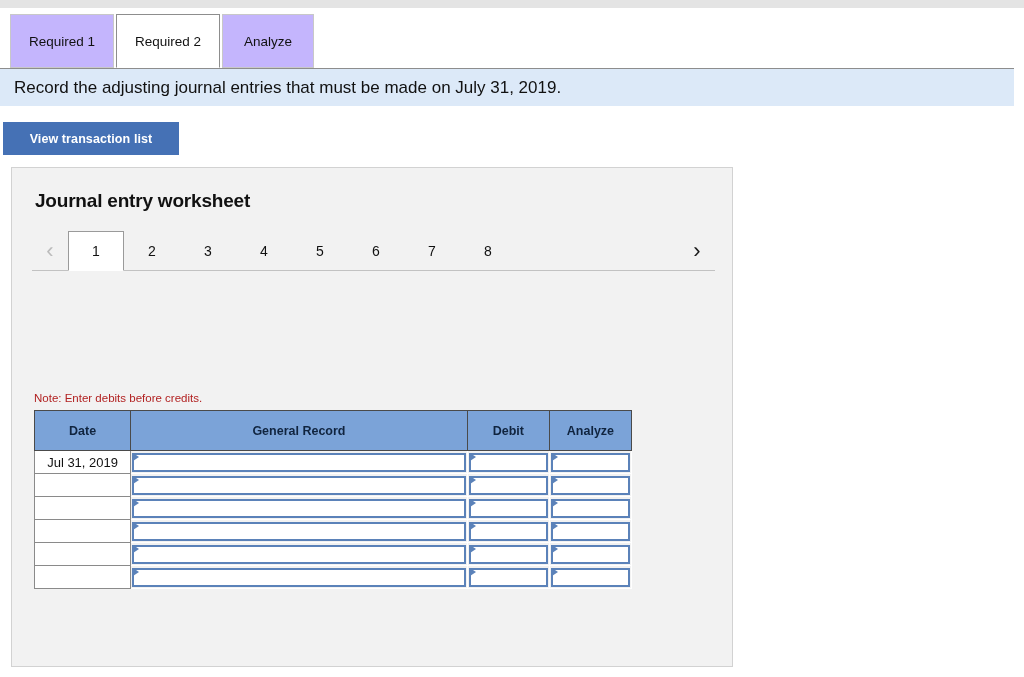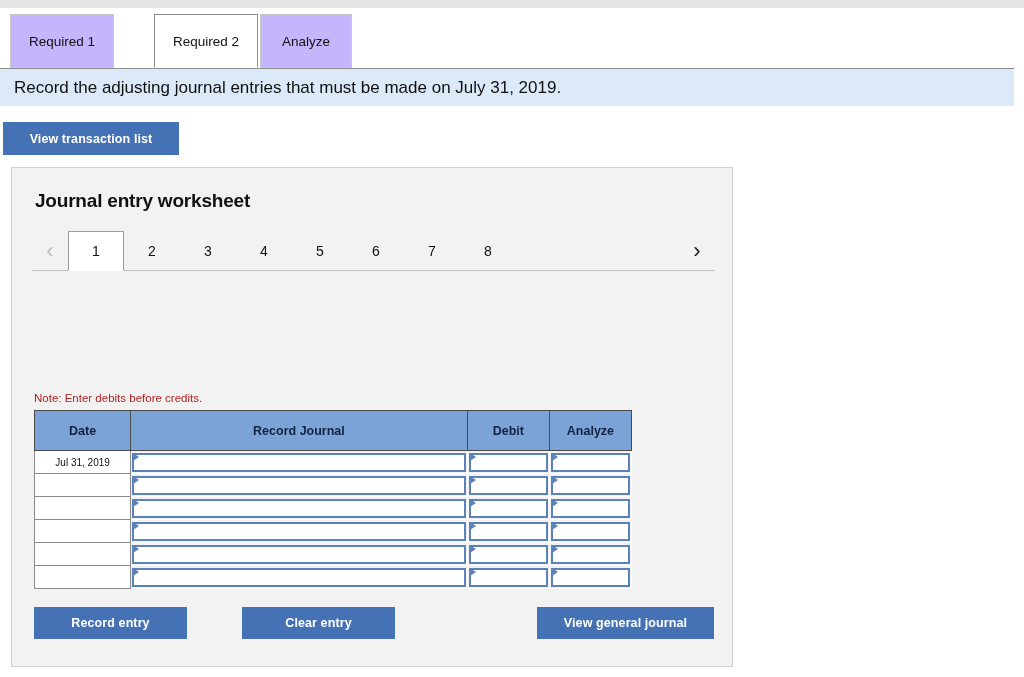--- a/index.html
+++ b/index.html
@@ -42,21 +42,20 @@
     margin-right: 2px;
     white-space: nowrap;
     cursor: pointer;
   }
   .tab.active {
     background: #ffffff;
     border: 1px solid #8d8d8d;
     border-bottom: 1px solid #ffffff;
     position: relative;
     z-index: 3;
-    margin-left: 38px;
   }
 
   
   .banner {
     position: absolute;
     left: 0; top: 68px;
     width: 1014px;
     height: 38px;
     background: #dce9f8;
     border-top: 1px solid #8d8d8d;
@@ -192,21 +191,21 @@
     background: #ffffff;
     vertical-align: middle;
   }
   .col-date  { width: 96px; }
   .col-gj    { width: 336px; }
   .col-debit { width: 82px; }
   .col-credit{ width: 82px; }
 
   td.date-cell {
     text-align: center;
-    font-size: 10px;
+    font-size: 13px;
     color: #111;
     padding: 0 3px;
   }
   
   td.field-cell {
     border: 1px solid #ffffff;
     background: #f2f2f2;
     position: relative;
   }
   .field-inner {
@@ -295,21 +294,21 @@
   <table class="jtable">
     <colgroup>
       <col class="col-date">
         <col class="col-gj">
         <col class="col-debit">
         <col class="col-credit">
     </colgroup>
     <thead>
       <tr>
         <th>Date</th>
-        <th>Record Journal</th>
+        <th>General Record</th>
         <th>Debit</th>
         <th>Analyze</th>
       </tr>
     </thead>
     <tbody>
 
       <tr>
         <td class="date-cell">Jul 31, 2019</td>
         <td class="field-cell">
           <div class="field-inner">
@@ -419,19 +418,14 @@
         <td class="field-cell">
           <div class="field-inner">
             <input class="field-input num" type="text" value="" style="">
           </div>
         </td>
       </tr>
 
     </tbody>
   </table>
 
-  <div class="action-row">
-    <button class="btn record-btn">Record entry</button>
-    <button class="btn clear-btn">Clear entry</button>
-    <button class="btn viewgj-btn">View general journal</button>
-  </div>
 
 </div>
 
 </body></html>

